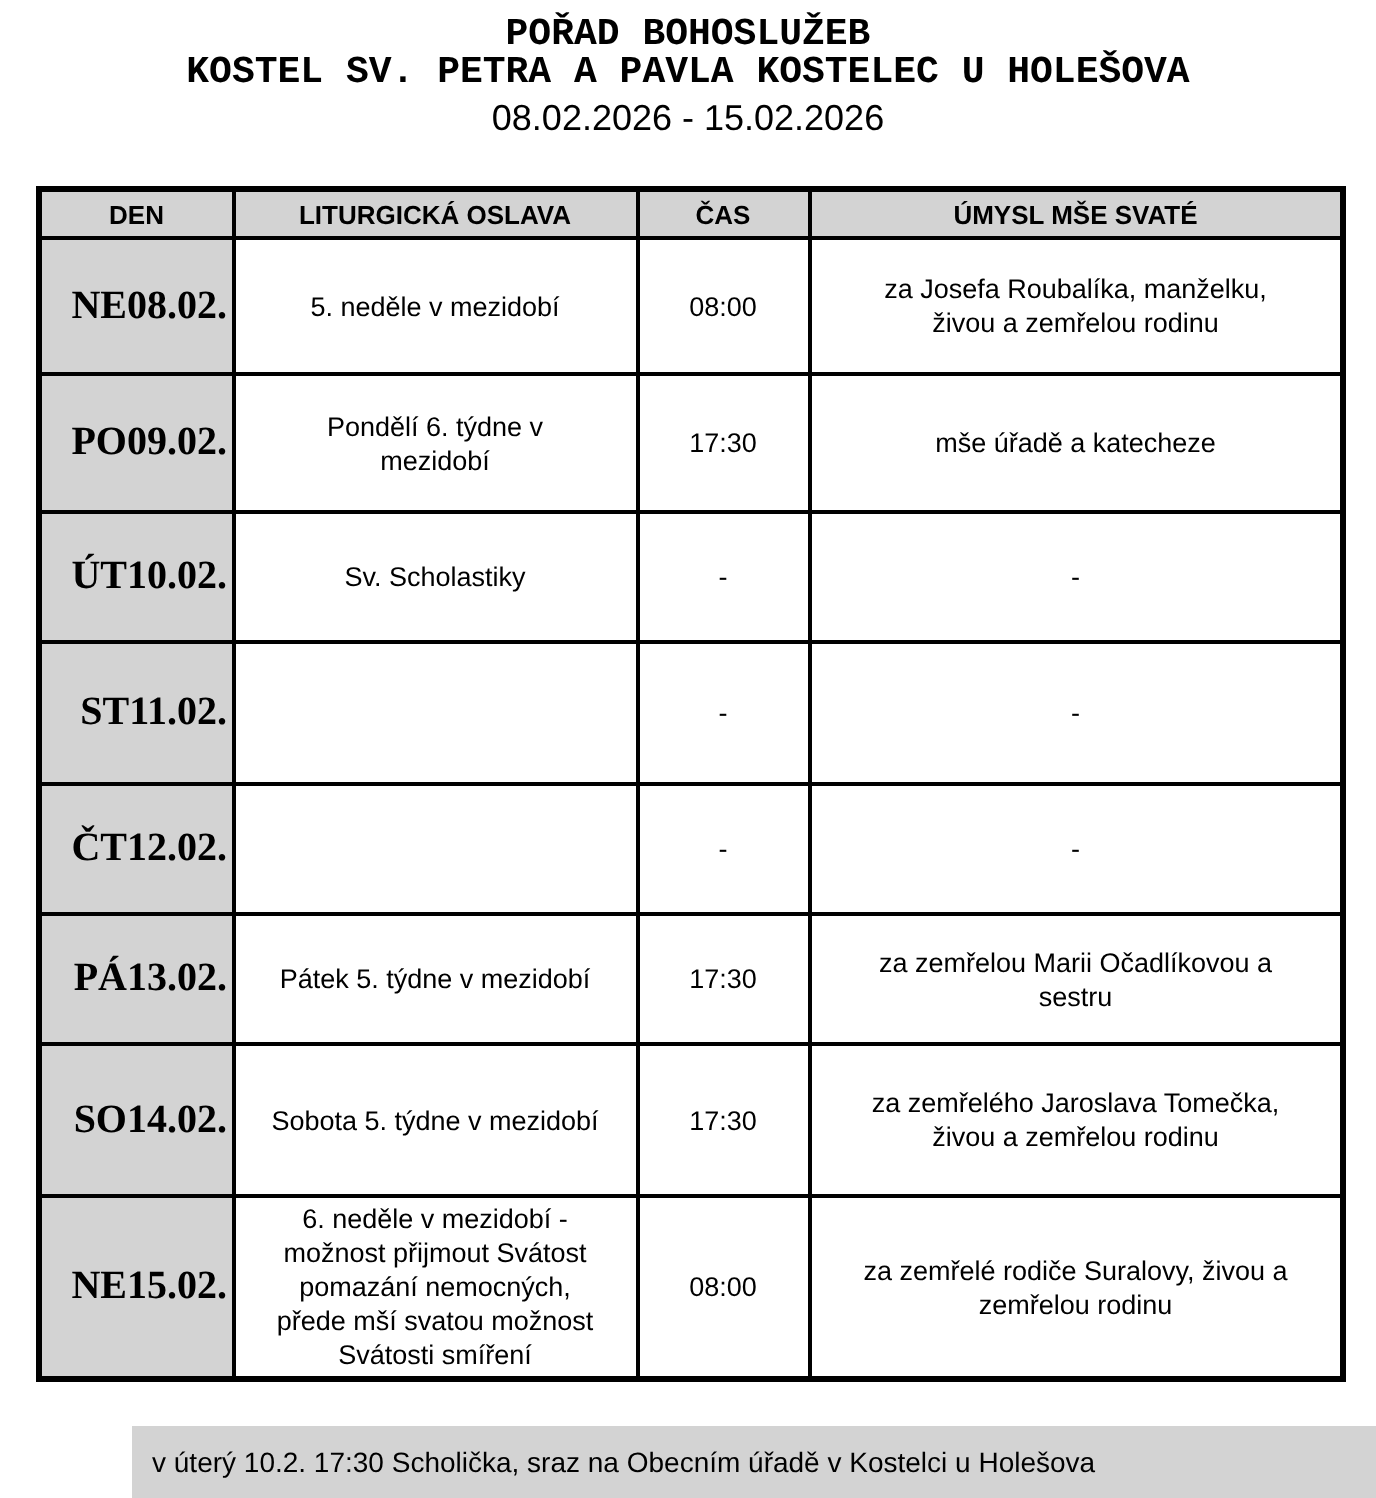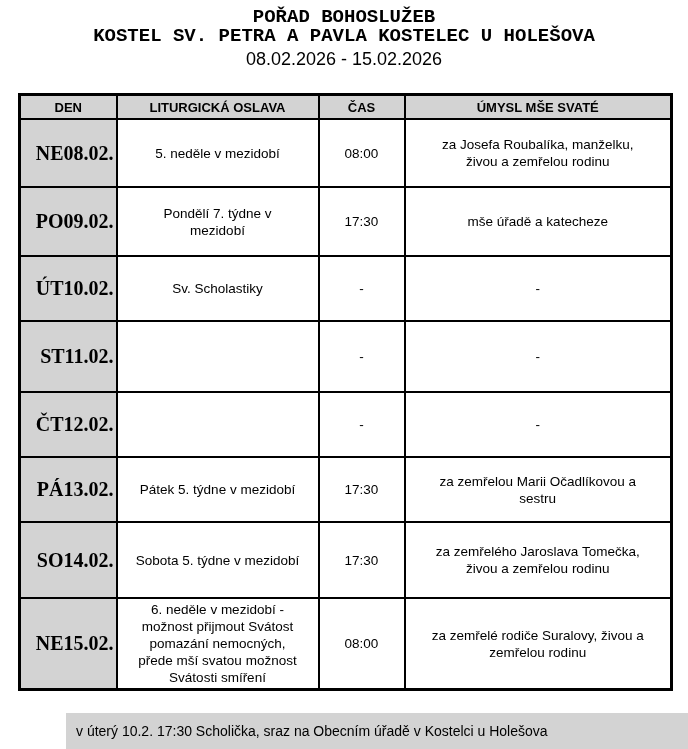--- a/index.html
+++ b/index.html
@@ -128,21 +128,21 @@
   <tr>
     <td class="day-cell"><span class="day-abbrev">NE</span><span class="day-date">08.02.</span></td>
     <td class="celebration-cell">5. neděle v mezidobí</td>
     <td class="time-cell">08:00</td>
     <td class="intention-cell">za Josefa Roubalíka, manželku,
 živou a zemřelou rodinu</td>
   </tr>
 
   <tr>
     <td class="day-cell"><span class="day-abbrev">PO</span><span class="day-date">09.02.</span></td>
-    <td class="celebration-cell">Pondělí 7. týdne v
+    <td class="celebration-cell">Pondělí 6. týdne v
 mezidobí</td>
     <td class="time-cell">17:30</td>
     <td class="intention-cell">mše úřadě a katecheze</td>
   </tr>
 
   <tr>
     <td class="day-cell"><span class="day-abbrev">ÚT</span><span class="day-date">10.02.</span></td>
     <td class="celebration-cell">Sv. Scholastiky</td>
     <td class="time-cell">-</td>
     <td class="intention-cell">-</td>

